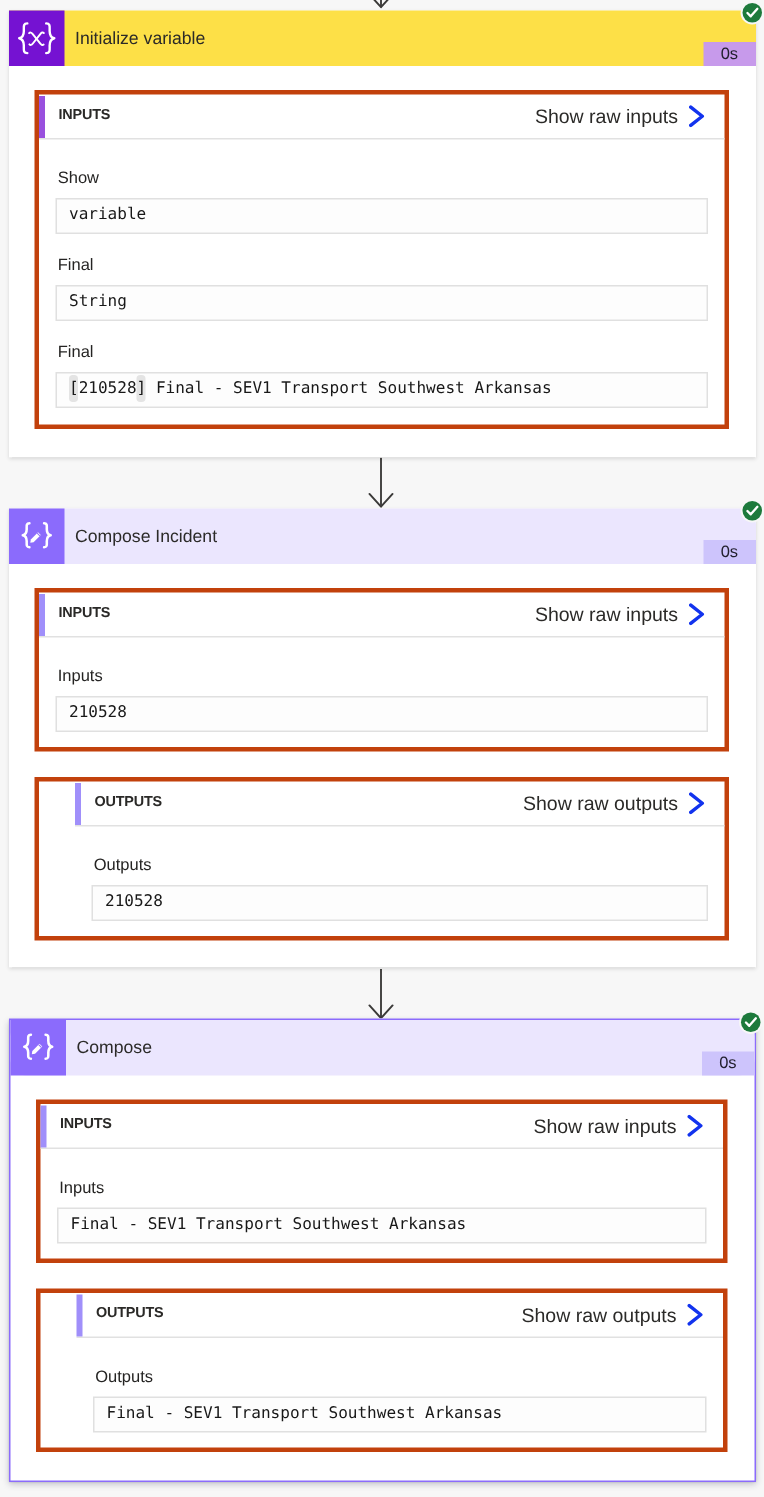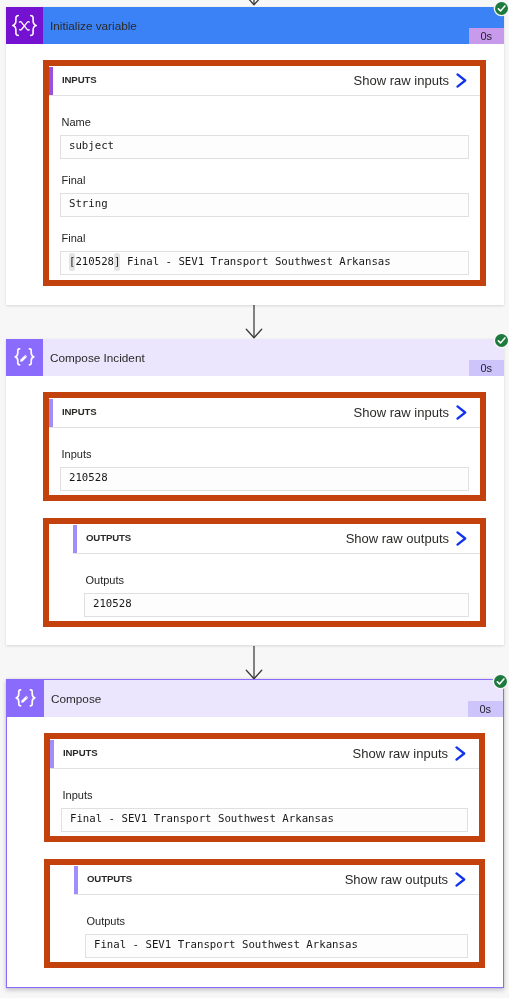--- a/index.html
+++ b/index.html
@@ -15,30 +15,30 @@
   #card3{top:679px;height:309px;}
 
   .hdr{position:relative;display:flex;height:37px;}
   .ico{width:37px;height:37px;flex:0 0 37px;display:flex;align-items:center;justify-content:center;}
   .ttl{flex:1;display:flex;align-items:center;font-size:11.75px;color:#2b2a28;padding-left:7px;}
   .dur{width:35.5px;flex:0 0 35.5px;display:flex;align-items:center;justify-content:center;
        font-size:11px;color:#22202e;margin-top:21px;}
   .check{position:absolute;right:-4px;top:-5.5px;width:13px;height:13px;border-radius:50%;
          background:#1d7a3c;box-shadow:0 0 0 1.3px #f7f7f7;display:flex;align-items:center;justify-content:center;}
 
-  .hdr-variable{background:#3b82f6;}
+  .hdr-variable{background:#fde047;}
   .hdr-compose{background:#ebe6fe;border-radius:11px;}
   .ico-variable{background:#7512d2;}
   .ico-compose{background:#8b6bfc;}
   .dur-variable{background:#c79aeb;}
   .dur-compose{background:#cdc4fc;}
   .acc-variable{background:#9950de;}
   .acc-compose{background:#a08ffa;}
 
-  .sect{position:absolute;left:17px;right:18px;border:6px solid #c2410c;background:#fff;box-sizing:border-box;margin-left:20px;}
+  .sect{position:absolute;left:17px;right:18px;border:3px solid #c2410c;background:#fff;box-sizing:border-box;}
   .s1{top:53px;}  .s2{top:179px;padding-left:24px;}
   .h109{height:109px;}  .h226{height:226px;}
 
   .sbar{display:flex;align-items:center;height:29px;position:relative;border-bottom:1px solid #e1e1e1;}
   .accent{position:absolute;left:0;top:0.5px;width:3.9px;height:28px;}
   .slbl{font-size:9.6px;font-weight:bold;letter-spacing:-0.12px;color:#2a2927;padding-left:13px;
         line-height:11px;position:relative;top:-1.3px;}
   .spacer{flex:1;}
   .raw{font-size:13px;color:#2b2a28;margin-right:-3px;}
   .chev{width:30px;display:flex;align-items:center;justify-content:center;padding-right:4px;}
@@ -110,22 +110,22 @@
         <div class="spacer"></div>
         <div class="raw">Show raw inputs</div>
         <div class="chev">
           <svg width="11" height="15" viewBox="0 0 11 15">
               <path d="M1.5 1.4 L9.2 7.5 L1.5 13.6" fill="none" stroke="#1233ee" stroke-width="2.3" stroke-linecap="round" stroke-linejoin="round"></path>
             </svg>
         </div>
       </div>
       <div class="sbody">
         <div class="field">
-          <div class="flabel">Name</div>
-          <div class="fbox">subject</div>
+          <div class="flabel">Show</div>
+          <div class="fbox">variable</div>
         </div>
         <div class="field">
           <div class="flabel">Final</div>
           <div class="fbox">String</div>
         </div>
         <div class="field">
           <div class="flabel">Final</div>
           <div class="fbox"><span class="brk">[</span>210528<span class="brk">]</span> Final - SEV1 Transport Southwest Arkansas</div>
         </div>
       </div>

